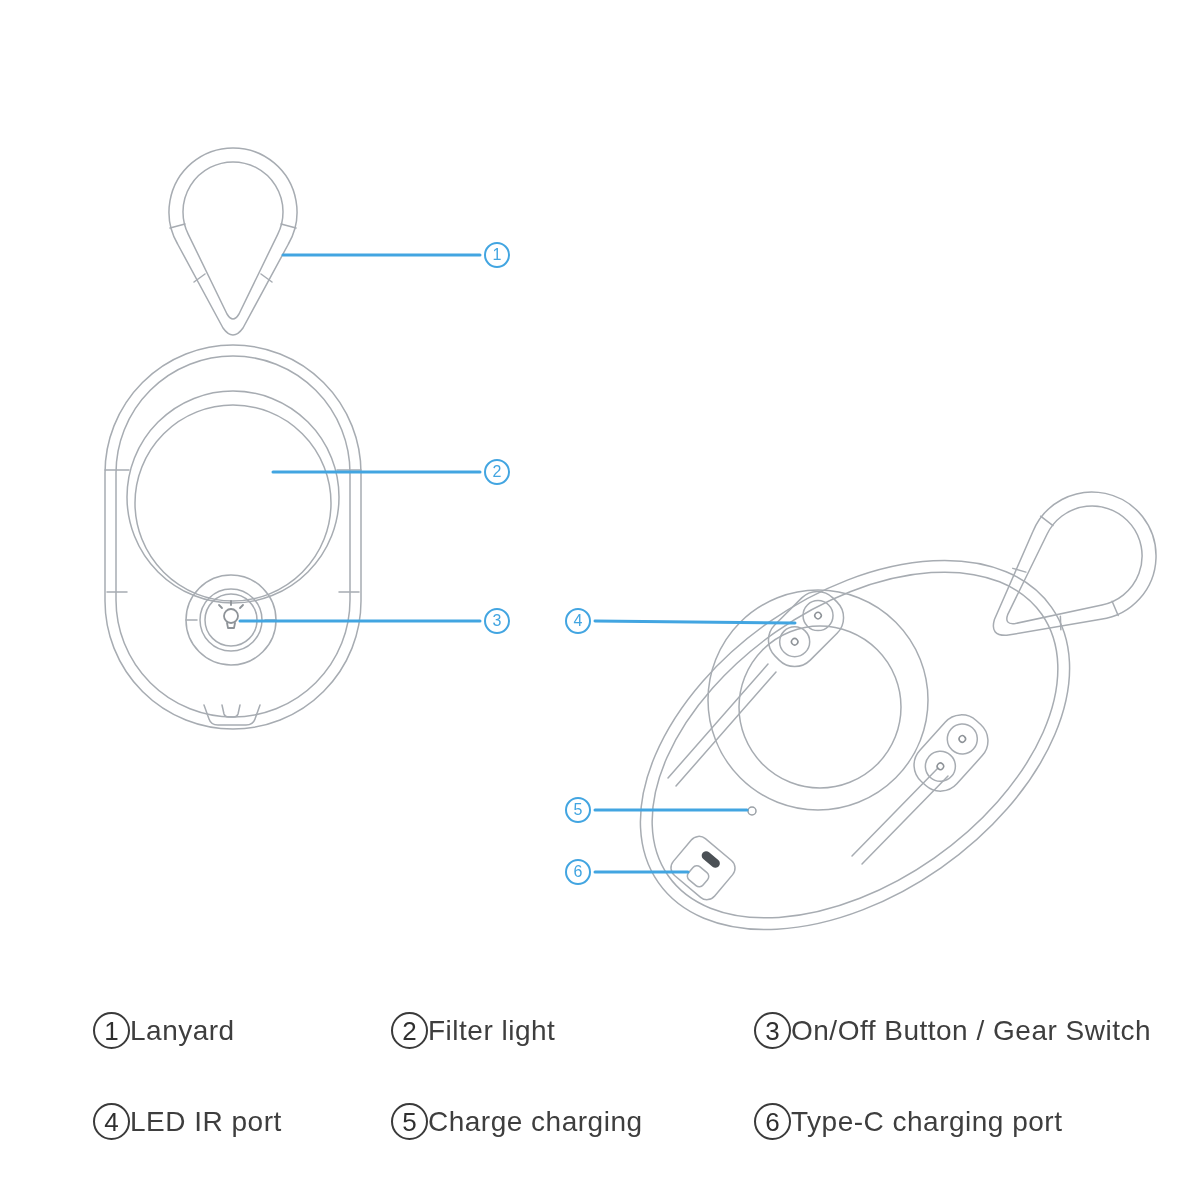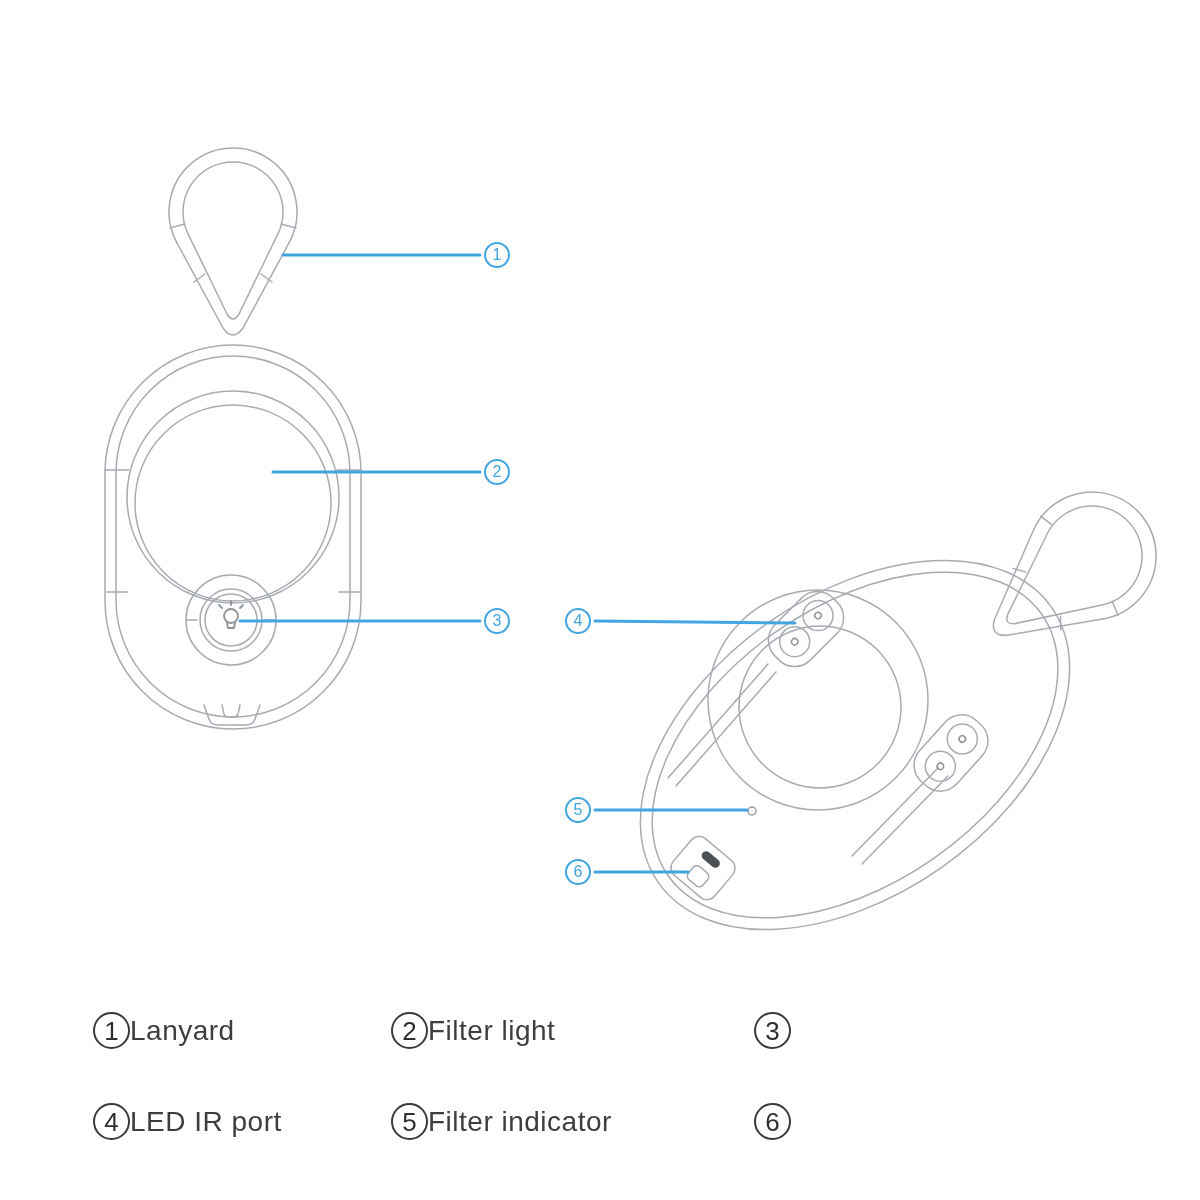--- a/index.html
+++ b/index.html
@@ -191,26 +191,28 @@
   <div class="legend-item" style="left:93px;  top:1012px;">
     <span class="legend-num">1</span>
     <span class="legend-label">Lanyard</span>
   </div>
   <div class="legend-item" style="left:391px; top:1012px;">
     <span class="legend-num">2</span>
     <span class="legend-label">Filter light</span>
   </div>
   <div class="legend-item" style="left:754px; top:1012px;">
     <span class="legend-num">3</span>
+    <span class="legend-label">On/Off Button / Gear Switch</span>
   </div>
   <div class="legend-item" style="left:93px;  top:1103px;">
     <span class="legend-num">4</span>
     <span class="legend-label">LED IR port</span>
   </div>
   <div class="legend-item" style="left:391px; top:1103px;">
     <span class="legend-num">5</span>
-    <span class="legend-label">Filter indicator</span>
+    <span class="legend-label">Charge charging</span>
   </div>
   <div class="legend-item" style="left:754px; top:1103px;">
     <span class="legend-num">6</span>
+    <span class="legend-label">Type-C charging port</span>
   </div>
 
 </div>
 
 </body></html>

